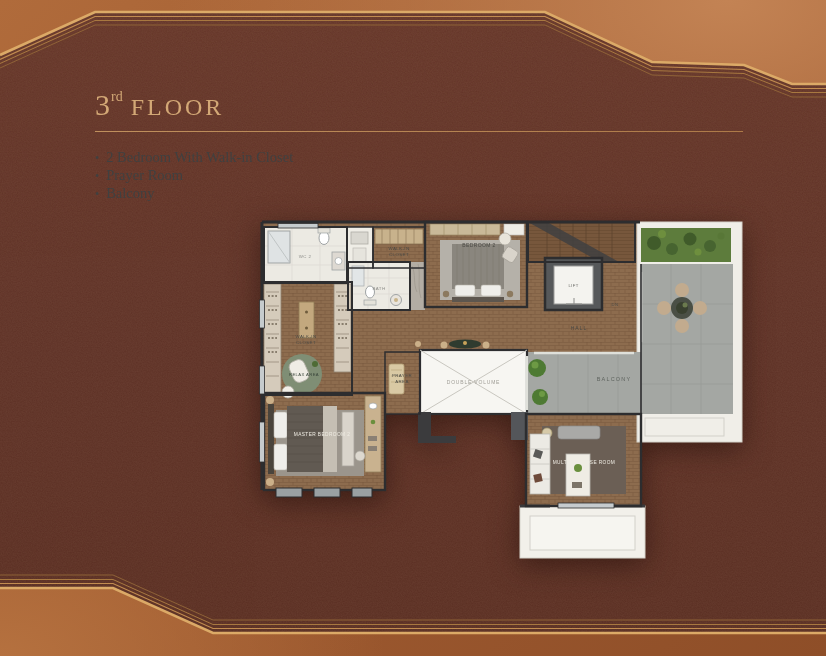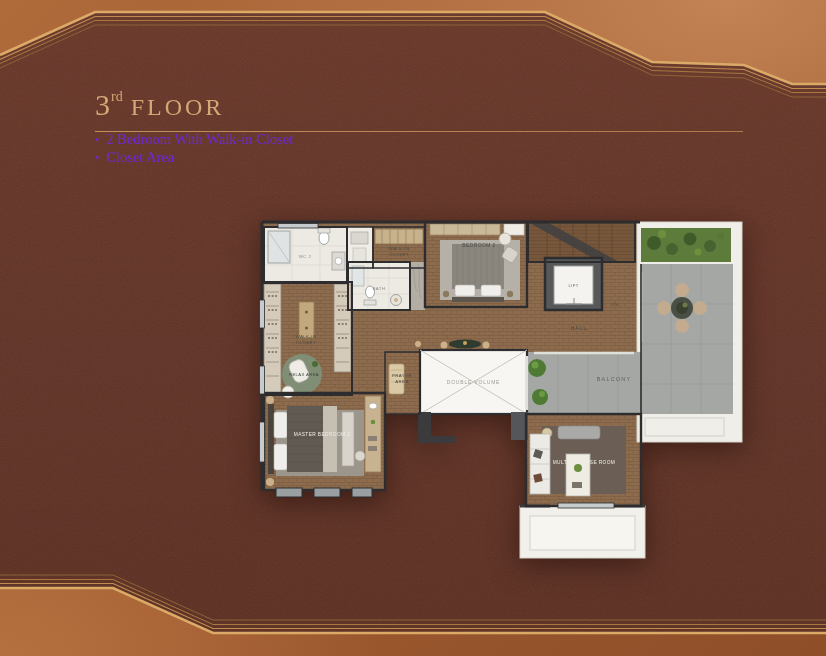--- a/index.html
+++ b/index.html
@@ -12,22 +12,22 @@
     font-family:"Liberation Serif", serif;
   }
   .bg{position:absolute;left:0;top:0;}
   .content{position:absolute;left:0;top:0;width:674px;height:656px;}
   .title{position:absolute;left:95px;top:88px;color:#d3a876;letter-spacing:1px;}
   .title .num{font-size:30px;}
   .title .ord{font-size:14px;vertical-align:14px;letter-spacing:0;}
   .title .word{font-size:24px;letter-spacing:3px;margin-left:8px;}
   .rule{position:absolute;left:95px;top:131px;width:648px;height:1px;
         background:linear-gradient(90deg,#cf9f66,#b9854d);opacity:.85;}
-  .features{position:absolute;left:95px;top:131px;margin:0;padding:0;list-style:none;
-            color:#6d28d9;font-size:14.5px;line-height:16.8px;}
+  .features{position:absolute;left:95px;top:149px;margin:0;padding:0;list-style:none;
+            color:#404040;font-size:14.5px;line-height:16.8px;}
   .features li{white-space:nowrap;}
   .features .dot{margin-right:7px;font-size:12px;}
   .planwrap{position:absolute;left:258px;top:216px;width:486px;height:352px;
             filter:drop-shadow(0 7px 14px rgba(25,8,4,.5));}
   svg text{font-family:"Liberation Sans", sans-serif;}
 </style>
 </head>
 <body>
 
 <svg class="bg" width="826" height="656" viewBox="0 0 826 656">
@@ -65,21 +65,22 @@
 
 <div class="content">
 
   <div class="title">
     <span class="num">3</span><span class="ord">rd</span><span class="word">FLOOR</span>
   </div>
   <div class="rule"></div>
 
   <ul class="features">
     <li><span class="dot">•</span><span>2 Bedroom With Walk-in Closet</span></li>
-    <li><span class="dot">•</span><span>Closet Area</span></li>
+    <li><span class="dot">•</span><span>Prayer Room</span></li>
+    <li><span class="dot">•</span><span>Balcony</span></li>
   </ul>
 
   <div class="planwrap">
   <svg width="486" height="352" viewBox="0 0 486 352">
     <defs>
       <pattern id="wood" width="14" height="7" patternUnits="userSpaceOnUse">
         <rect width="14" height="7" fill="#8d6c4e"></rect>
         <path d="M0 0.5h14M0 3.5h14" stroke="#7b5b3f" stroke-width="0.6"></path>
         <path d="M7 0v3.5M3 3.5v3.5M11 3.5v3.5" stroke="#74553a" stroke-width="0.5"></path>
       </pattern>

